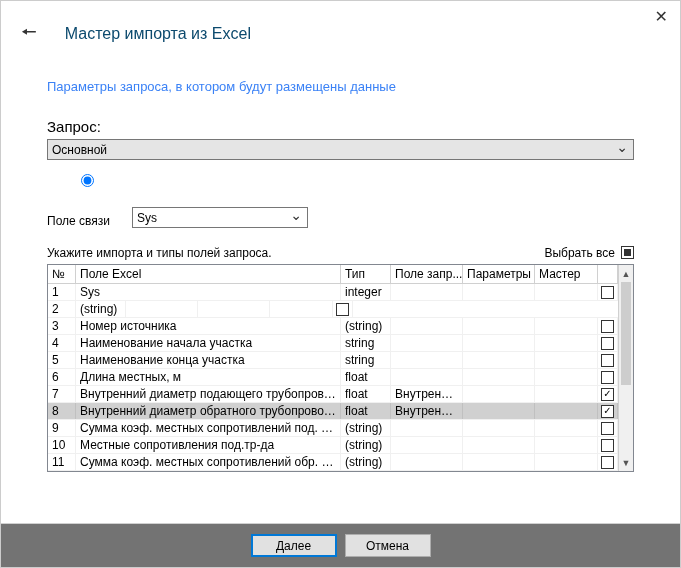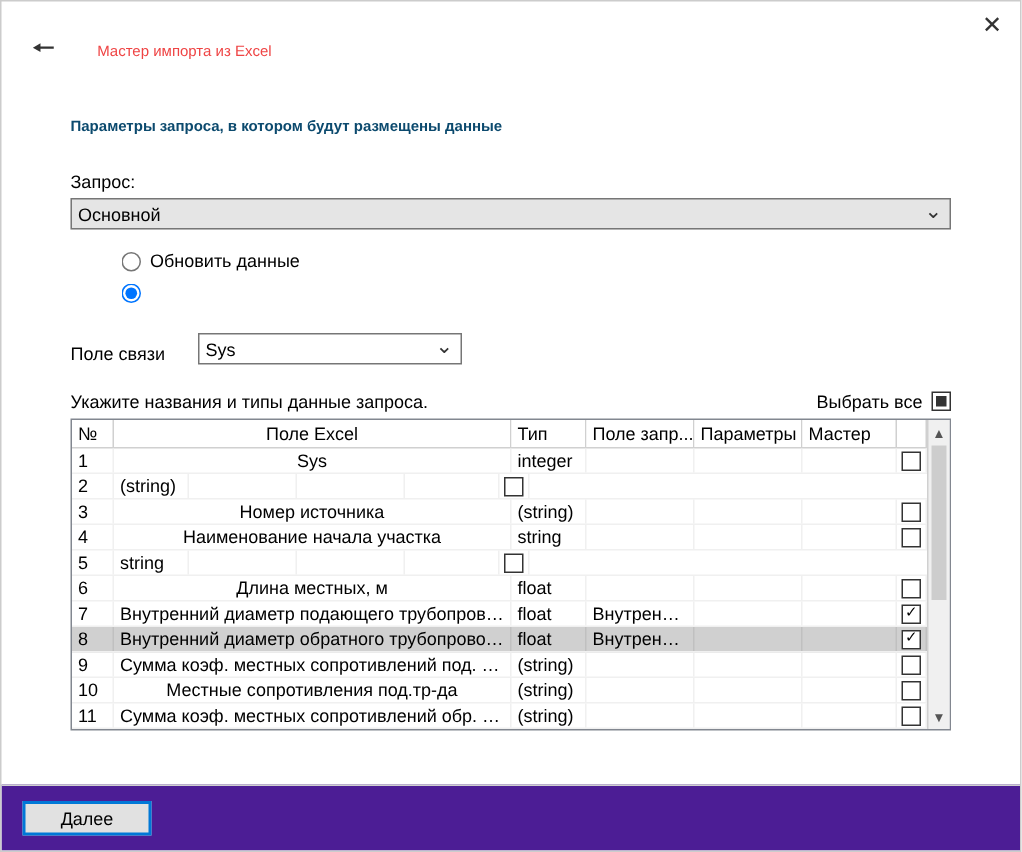--- a/index.html
+++ b/index.html
@@ -1,62 +1,62 @@
 <!DOCTYPE html>
 <html><head>
 <meta charset="utf-8">
 <style>
   * { box-sizing: border-box; margin: 0; padding: 0; }
   body { font-family: 'Segoe UI', Tahoma, sans-serif; font-size: 12px; background: #fff; width: 681px; height: 568px; position: relative; border: 1px solid #ccc; }
   .close-btn { position: absolute; top: 6px; right: 12px; font-size: 16px; color: #333; cursor: pointer; font-family: Arial; }
   .header { padding: 18px 20px 0 20px; display: flex; align-items: center; gap: 28px; }
   .back-arrow { font-size: 18px; color: #333; cursor: pointer; }
-  .header-title { font-size: 10px; color: #ef4444; }
+  .header-title { font-size: 16px; color: #0c4a6e; }
   .content { padding: 0 46px; }
-  .page-title { color: #0c4a6e; font-size: 10px; margin: 30px 0 24px 0; font-weight: bold; }
-  .label { font-size: 12px; margin-bottom: 4px; }
+  .page-title { color: #3b82f6; font-size: 13px; margin: 30px 0 24px 0; font-weight: normal; }
+  .label { font-size: 15px; margin-bottom: 4px; }
   .select { width: 100%; height: 21px; border: 1px solid #767676; background: #e5e5e5; font-size: 12px; padding: 0 4px; appearance: none; position: relative; }
   .select-wrap { position: relative; }
   .select-wrap::after { content: '⌄'; position: absolute; right: 6px; top: 0px; font-size: 14px; pointer-events: none; color: #333; }
   .radio-group { margin: 14px 0 20px 34px; }
   .radio-row { display: flex; align-items: center; gap: 6px; margin-bottom: 8px; font-size: 12px; }
   .radio-row input { margin: 0; }
   .field-row { display: flex; align-items: flex-end; gap: 22px; margin-bottom: 18px; }
   .small-select-wrap { position: relative; width: 176px; }
   .small-select { width: 100%; height: 21px; border: 1px solid #767676; background: #fff; font-size: 12px; padding: 0 4px; appearance: none; }
   .small-select-wrap::after { content: '⌄'; position: absolute; right: 6px; top: 0px; font-size: 14px; pointer-events: none; color: #333; }
   .hint-row { display: flex; justify-content: space-between; align-items: center; margin-bottom: 4px; }
   .hint { font-size: 12px; }
   .select-all { display: flex; align-items: flex-start; gap: 6px; font-size: 12px; }
   .select-all .checkbox { width: 13px; height: 13px; border: 1px solid #333; display: inline-flex; align-items: center; justify-content: center; background: #fff; }
   .select-all .checkbox .inner { width: 7px; height: 7px; background: #333; }
   .grid-wrap { border: 1px solid #828790; display: flex; }
   .grid { flex: 1; }
   .grid-header { display: flex; background: #fff; border-bottom: 1px solid #d0d0d0; }
   .gh { border-right: 1px solid #d0d0d0; padding: 2px 4px; font-size: 12px; background: #fff; overflow: hidden; white-space: nowrap; }
   .col-n { width: 28px; }
-  .col-excel { width: 265px; text-align: center; }
+  .col-excel { width: 265px; }
   .col-type { width: 50px; }
   .col-zapr { width: 72px; }
   .col-spr { width: 72px; }
   .col-stat { width: 63px; }
   .col-chk { width: 20px; text-align: center; }
   .grid-body { }
   .gr { display: flex; border-bottom: 1px solid #f0f0f0; height: 17px; align-items: center; }
   .gr.selected { background: #d0d0d0; }
   .gc { border-right: 1px solid #f0f0f0; padding: 0 4px; font-size: 12px; overflow: hidden; white-space: nowrap; text-overflow: ellipsis; height: 100%; line-height: 17px; }
   .gr.selected .gc { border-right: 1px solid #c0c0c0; }
   .gc.col-chk { display: flex; align-items: center; justify-content: center; padding: 0; }
   .chk { width: 13px; height: 13px; border: 1px solid #333; background: #fff; display: inline-flex; align-items: center; justify-content: center; font-size: 10px; line-height: 1; }
   .chk.checked::after { content: '✓'; }
   .scrollbar { width: 17px; background: #f0f0f0; border-left: 1px solid #d0d0d0; display: flex; flex-direction: column; }
   .sb-btn { height: 17px; display: flex; align-items: center; justify-content: center; font-size: 9px; color: #555; cursor: pointer; }
   .sb-track { flex: 1; position: relative; }
   .sb-thumb { position: absolute; top: 0; left: 2px; right: 2px; height: 60%; background: #cdcdcd; }
-  .footer { position: absolute; bottom: 0; left: 0; right: 0; border-top: 1px solid #d0d0d0; padding: 10px 14px; display: flex; justify-content: space-between; gap: 8px; background: #4c1d95; }
+  .footer { position: absolute; bottom: 0; left: 0; right: 0; border-top: 1px solid #d0d0d0; padding: 10px 14px; display: flex; justify-content: center; gap: 8px; background: #737373; }
   .btn { min-width: 86px; height: 23px; border: 1px solid #adadad; background: #e1e1e1; font-size: 12px; cursor: pointer; padding: 0 12px; }
   .btn.primary { border: 2px solid #0078d7; }
 </style>
 </head>
 <body>
 
 <div class="close-btn">✕</div>
 
 <div class="header">
   <span class="back-arrow">🠔</span>
@@ -67,40 +67,36 @@
   <h2 class="page-title">Параметры запроса, в котором будут размещены данные</h2>
 
   <div class="label">Запрос:</div>
   <div class="select-wrap">
     <select class="select">
       <option>Основной</option>
     </select>
   </div>
 
   <div class="radio-group">
-    <label class="radio-row">
-      <input type="radio" name="mode" style="">
-      <span>Обновить данные</span>
-    </label>
     <label class="radio-row">
       <input type="radio" name="mode" checked="" style="">
     </label>
   </div>
 
   <div class="field-row">
     <span>Поле связи</span>
     <div class="small-select-wrap">
       <select class="small-select">
         <option>Sys</option>
       </select>
     </div>
   </div>
 
   <div class="hint-row">
-    <span class="hint">Укажите названия и типы данные запроса.</span>
+    <span class="hint">Укажите импорта и типы полей запроса.</span>
     <div class="select-all">
       <span>Выбрать все</span>
       <span class="checkbox">
           <span class="inner"></span>
         </span>
     </div>
   </div>
 
   <div class="grid-wrap">
     <div class="grid">
@@ -152,20 +148,21 @@
             <div class="gc col-type">string</div>
             <div class="gc col-zapr"></div>
             <div class="gc col-spr"></div>
             <div class="gc col-stat"></div>
             <div class="gc col-chk">
               <span class="chk"></span>
             </div>
           </div>
           <div class="gr">
             <div class="gc col-n">5</div>
+            <div class="gc col-excel">Наименование конца участка</div>
             <div class="gc col-type">string</div>
             <div class="gc col-zapr"></div>
             <div class="gc col-spr"></div>
             <div class="gc col-stat"></div>
             <div class="gc col-chk">
               <span class="chk"></span>
             </div>
           </div>
           <div class="gr">
             <div class="gc col-n">6</div>
@@ -240,13 +237,14 @@
       <div class="sb-track">
           <div class="sb-thumb"></div>
         </div>
       <div class="sb-btn">▼</div>
     </div>
   </div>
 </div>
 
 <div class="footer">
   <button class="btn primary">Далее</button>
+  <button class="btn">Отмена</button>
 </div>
 
 </body></html>

